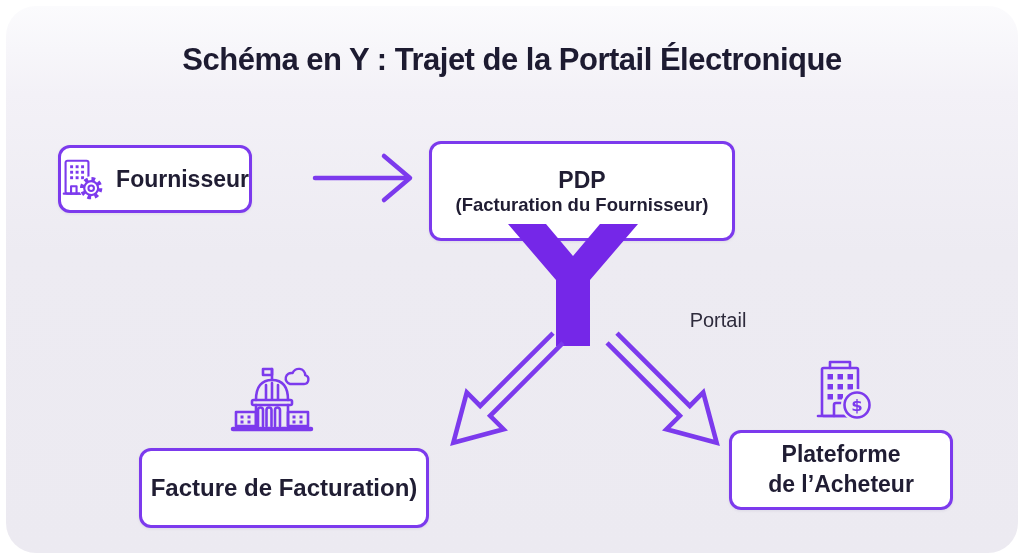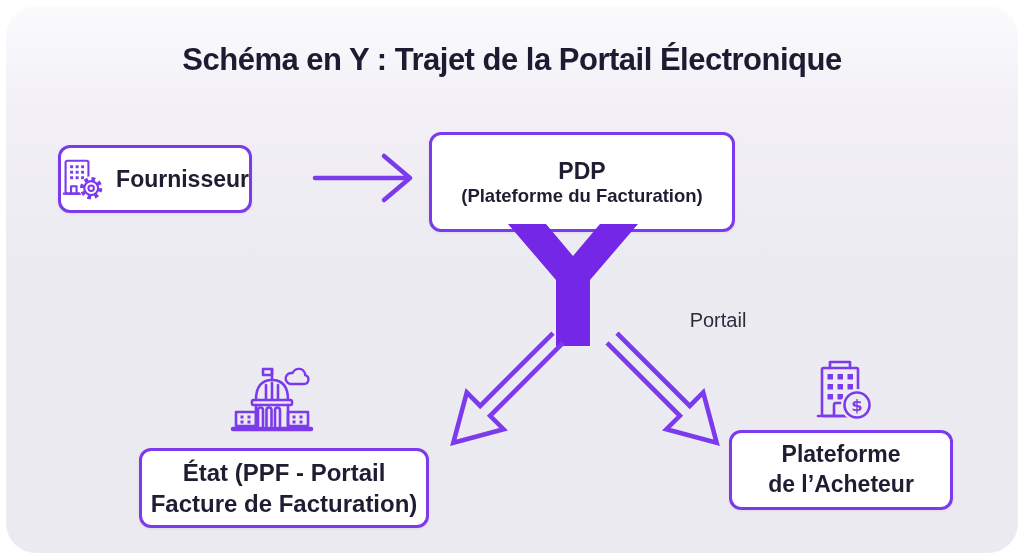--- a/index.html
+++ b/index.html
@@ -22,21 +22,21 @@
   .node{
     position:absolute;background:#ffffff;
     border:3px solid #7c3aed;border-radius:12px;
     box-shadow:0 1px 3px rgba(40,20,90,0.08);
     display:flex;align-items:center;justify-content:center;
     box-sizing:border-box;color:#201d33;
   }
   .node .lines{text-align:center;font-weight:700;}
   #node-fournisseur{left:52px;top:139px;width:194px;height:68px;gap:13px;}
   #node-fournisseur .label{font-size:23px;font-weight:700;}
-  #node-pdp{left:423px;top:126px;width:306px;height:100px;flex-direction:column;}
+  #node-pdp{left:423px;top:135px;width:306px;height:100px;flex-direction:column;}
   #node-pdp .l1{font-size:23px;font-weight:700;line-height:1.15;}
   #node-pdp .l2{font-size:18.5px;font-weight:700;line-height:1.15;}
   #node-etat{left:133px;top:442px;width:290px;height:80px;}
   #node-etat .lines{font-size:24px;line-height:1.3;}
   #node-acheteur{left:723px;top:424px;width:224px;height:80px;}
   #node-acheteur .lines{font-size:23px;line-height:1.3;}
   .flow-label{
     position:absolute;width:160px;text-align:center;
     font-size:20px;color:#2e2b3c;line-height:1.25;
   }
@@ -80,21 +80,21 @@
   <svg class="abs" style="left:306px;top:146px;" width="104" height="52" viewBox="0 0 104 52">
     <g fill="none" stroke="#7c3aed" stroke-width="4.5" stroke-linecap="round" stroke-linejoin="round">
       <path d="M3 26 H96"></path>
       <path d="M72 4 L98 26 L72 48"></path>
     </g>
   </svg>
 
   <div class="node" id="node-pdp">
     <div class="lines">
       <div class="l1">PDP</div>
-      <div class="l2">(Plateforme du Facturation)</div>
+      <div class="l2">(Facturation du Fournisseur)</div>
     </div>
   </div>
 
   <svg class="abs" style="left:502px;top:218px;" width="130" height="122" viewBox="0 0 130 122">
     <polygon points="0,0 38,0 65,32 92,0 130,0 82,56 82,122 48,122 48,56" fill="#7527e8"></polygon>
   </svg>
 
   <div class="flow-label" id="flow-label-right">
     <div>Portail</div>
   </div>
@@ -134,21 +134,20 @@
         <rect x="19.5" y="56.5" width="3" height="3"></rect>
       <rect x="64.5" y="51.5" width="3" height="3"></rect>
         <rect x="71.5" y="51.5" width="3" height="3"></rect>
       <rect x="64.5" y="56.5" width="3" height="3"></rect>
         <rect x="71.5" y="56.5" width="3" height="3"></rect>
     </g>
   </svg>
 
   <div class="node" id="node-etat">
     <div class="lines">
-      <div>État (PPF - Portail</div>
       <div>Facture de Facturation)</div>
     </div>
   </div>
 
   <svg class="abs" style="left:800px;top:352px;" width="72" height="68" viewBox="0 0 72 68">
     <g fill="none" stroke="#7c3aed" stroke-width="2.6" stroke-linecap="round" stroke-linejoin="round">
       <path d="M24 10 V4 H44 V10"></path>
       <rect x="16" y="10" width="36" height="48" rx="1.5"></rect>
       <path d="M28 58 V47 a2 2 0 0 1 2-2 h8 a2 2 0 0 1 2 2 V58"></path>
       <path d="M12 58 H56"></path>

